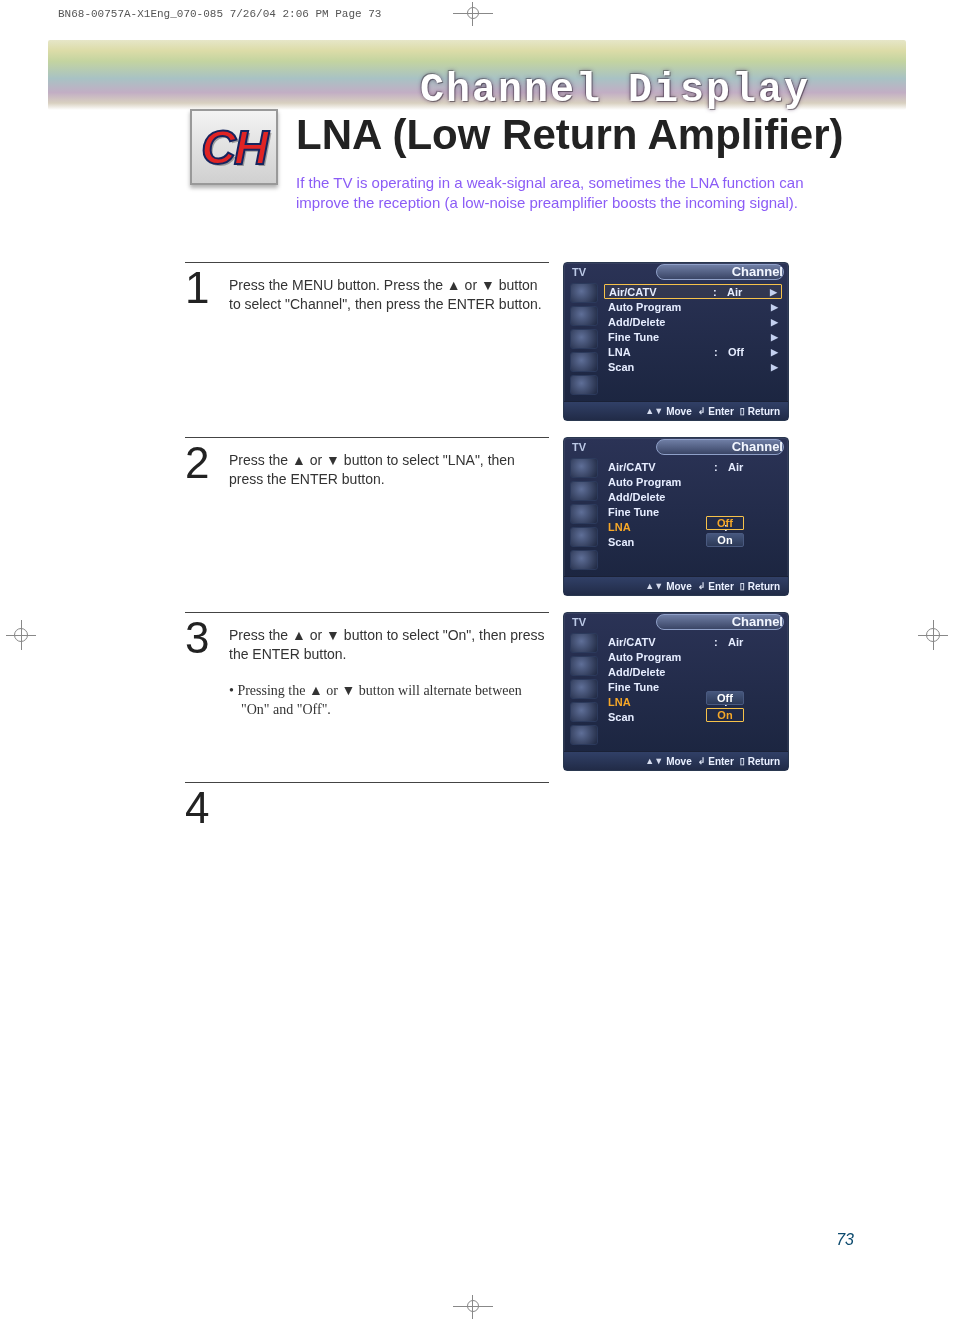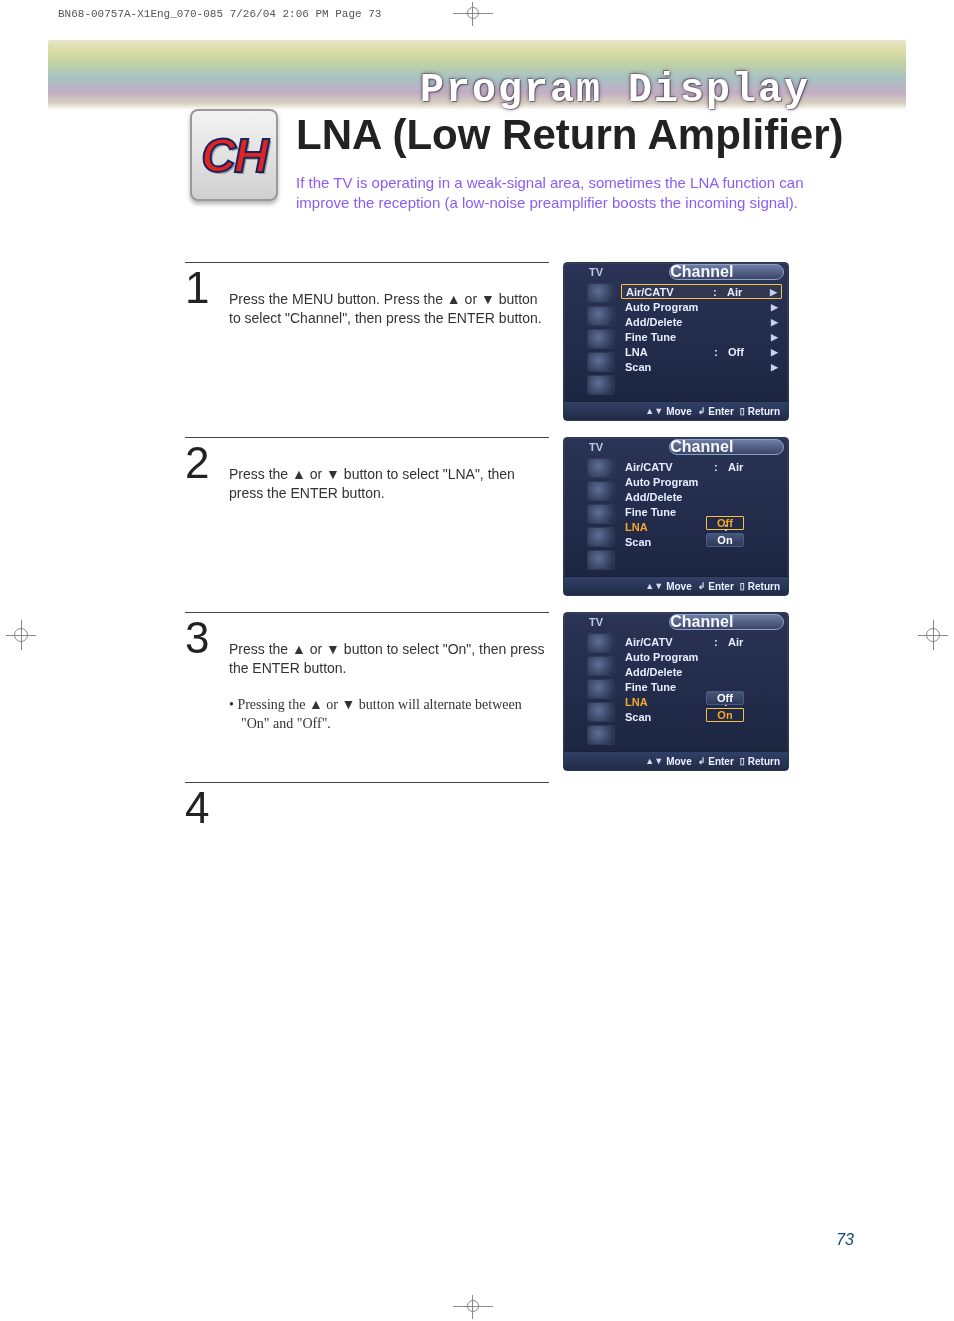--- a/index.html
+++ b/index.html
@@ -72,23 +72,23 @@
     font-size: 40px;
     letter-spacing: 2px;
     color: #fff;
     text-shadow: 0 0 4px rgba(70,40,80,.7), 1px 1px 0 rgba(0,0,0,.4), -1px -1px 0 rgba(0,0,0,.3);
     font-weight: bold;
   }
 
   .ch-badge {
     position: absolute;
     top: 109px; left: 190px;
-    width: 88px; height: 92px;
+    width: 88px; height: 76px;
     background: linear-gradient(#f4f4f4, #cfcfcf);
-    border-radius: 8px;
+    border-radius: 0;
     box-shadow: inset 0 0 0 2px #999, 0 3px 4px rgba(0,0,0,.3);
     display:flex; align-items:center; justify-content:center;
   }
   .ch-badge span {
     font-family: Impact, "Arial Black", sans-serif;
     font-size: 48px; font-weight: 900;
     color: #e02424;
     -webkit-text-stroke: 2px #16245e;
     text-shadow: 2px 2px 0 rgba(0,0,0,.3);
     letter-spacing:-2px;
@@ -140,56 +140,55 @@
     color: #222;
     width: 26px;
     line-height: 0.9;
     padding-top: 6px;
     flex-shrink:0;
   }
   .step-text {
     width: 316px;
     font-size: 14px;
     line-height: 1.35;
-    padding-top: 28px;
+    padding-top: 14px;
     color: #333;
   }
   .step-text .bullet { display:block; margin-top:18px; padding-left:12px; text-indent:-12px;font-family:Liberation Serif, serif; }
 
   
   .osd {
     width: 226px;
     height: 159px;
     background: linear-gradient(#2b3356, #1a243e);
     border-radius: 4px;
     border: 1px solid #2a3850;
     box-shadow: inset 0 0 0 1px rgba(255,255,255,.06);
     color: #fff;
     font-family: Arial, sans-serif;
     font-size: 11px;
     font-weight: bold;
     position: relative;
-    padding-left: 17px;
   }
   .osd-hdr {
     display:flex; align-items:center; height:18px;
     padding: 0 4px;
   }
   .osd-tv {
     color:#bcc9e6; font-size:11px; padding-left:4px; width:40px;
   }
   .osd-tab {
     margin-left: 50px;
     width: 136px; height: 16px;
     background: linear-gradient(#6f7ea5,#3a4566);
     border: 1px solid #8fa0c8;
     border-radius: 9px;
-    text-align:left; line-height:14px;
+    text-align:right; line-height:14px;
     color:#f3f7ff;
-    font-size:16px;
+    font-size:13px;
   }
   .osd-body { display:flex; height: 122px; }
   .osd-side {
     width: 40px;
     display:flex; flex-direction:column; gap:3px;
     padding: 2px 6px;
   }
   .side-ico {
     width:28px; height:20px; border-radius:3px;
     background: radial-gradient(circle at 40% 40%, #5f6f98, #1e2740);
@@ -264,21 +263,21 @@
     <div class="circ"></div>
   </div>
 <div class="crop-side-left">
     <div class="c"></div>
   </div>
 <div class="crop-side-right">
     <div class="c"></div>
   </div>
 
 <div class="banner"></div>
-<div class="banner-title">Program Display</div>
+<div class="banner-title">Channel Display</div>
 
 <div class="ch-badge">
   <span>CH</span>
 </div>
 
 <div class="page-title">LNA (Low Return Amplifier)</div>
 <div class="page-intro">If the TV is operating in a weak-signal area, sometimes the LNA function can improve the reception (a low-noise preamplifier boosts the incoming signal).</div>
 
 <div class="step-rule r1"></div>
 <div class="step-rule r2"></div>

